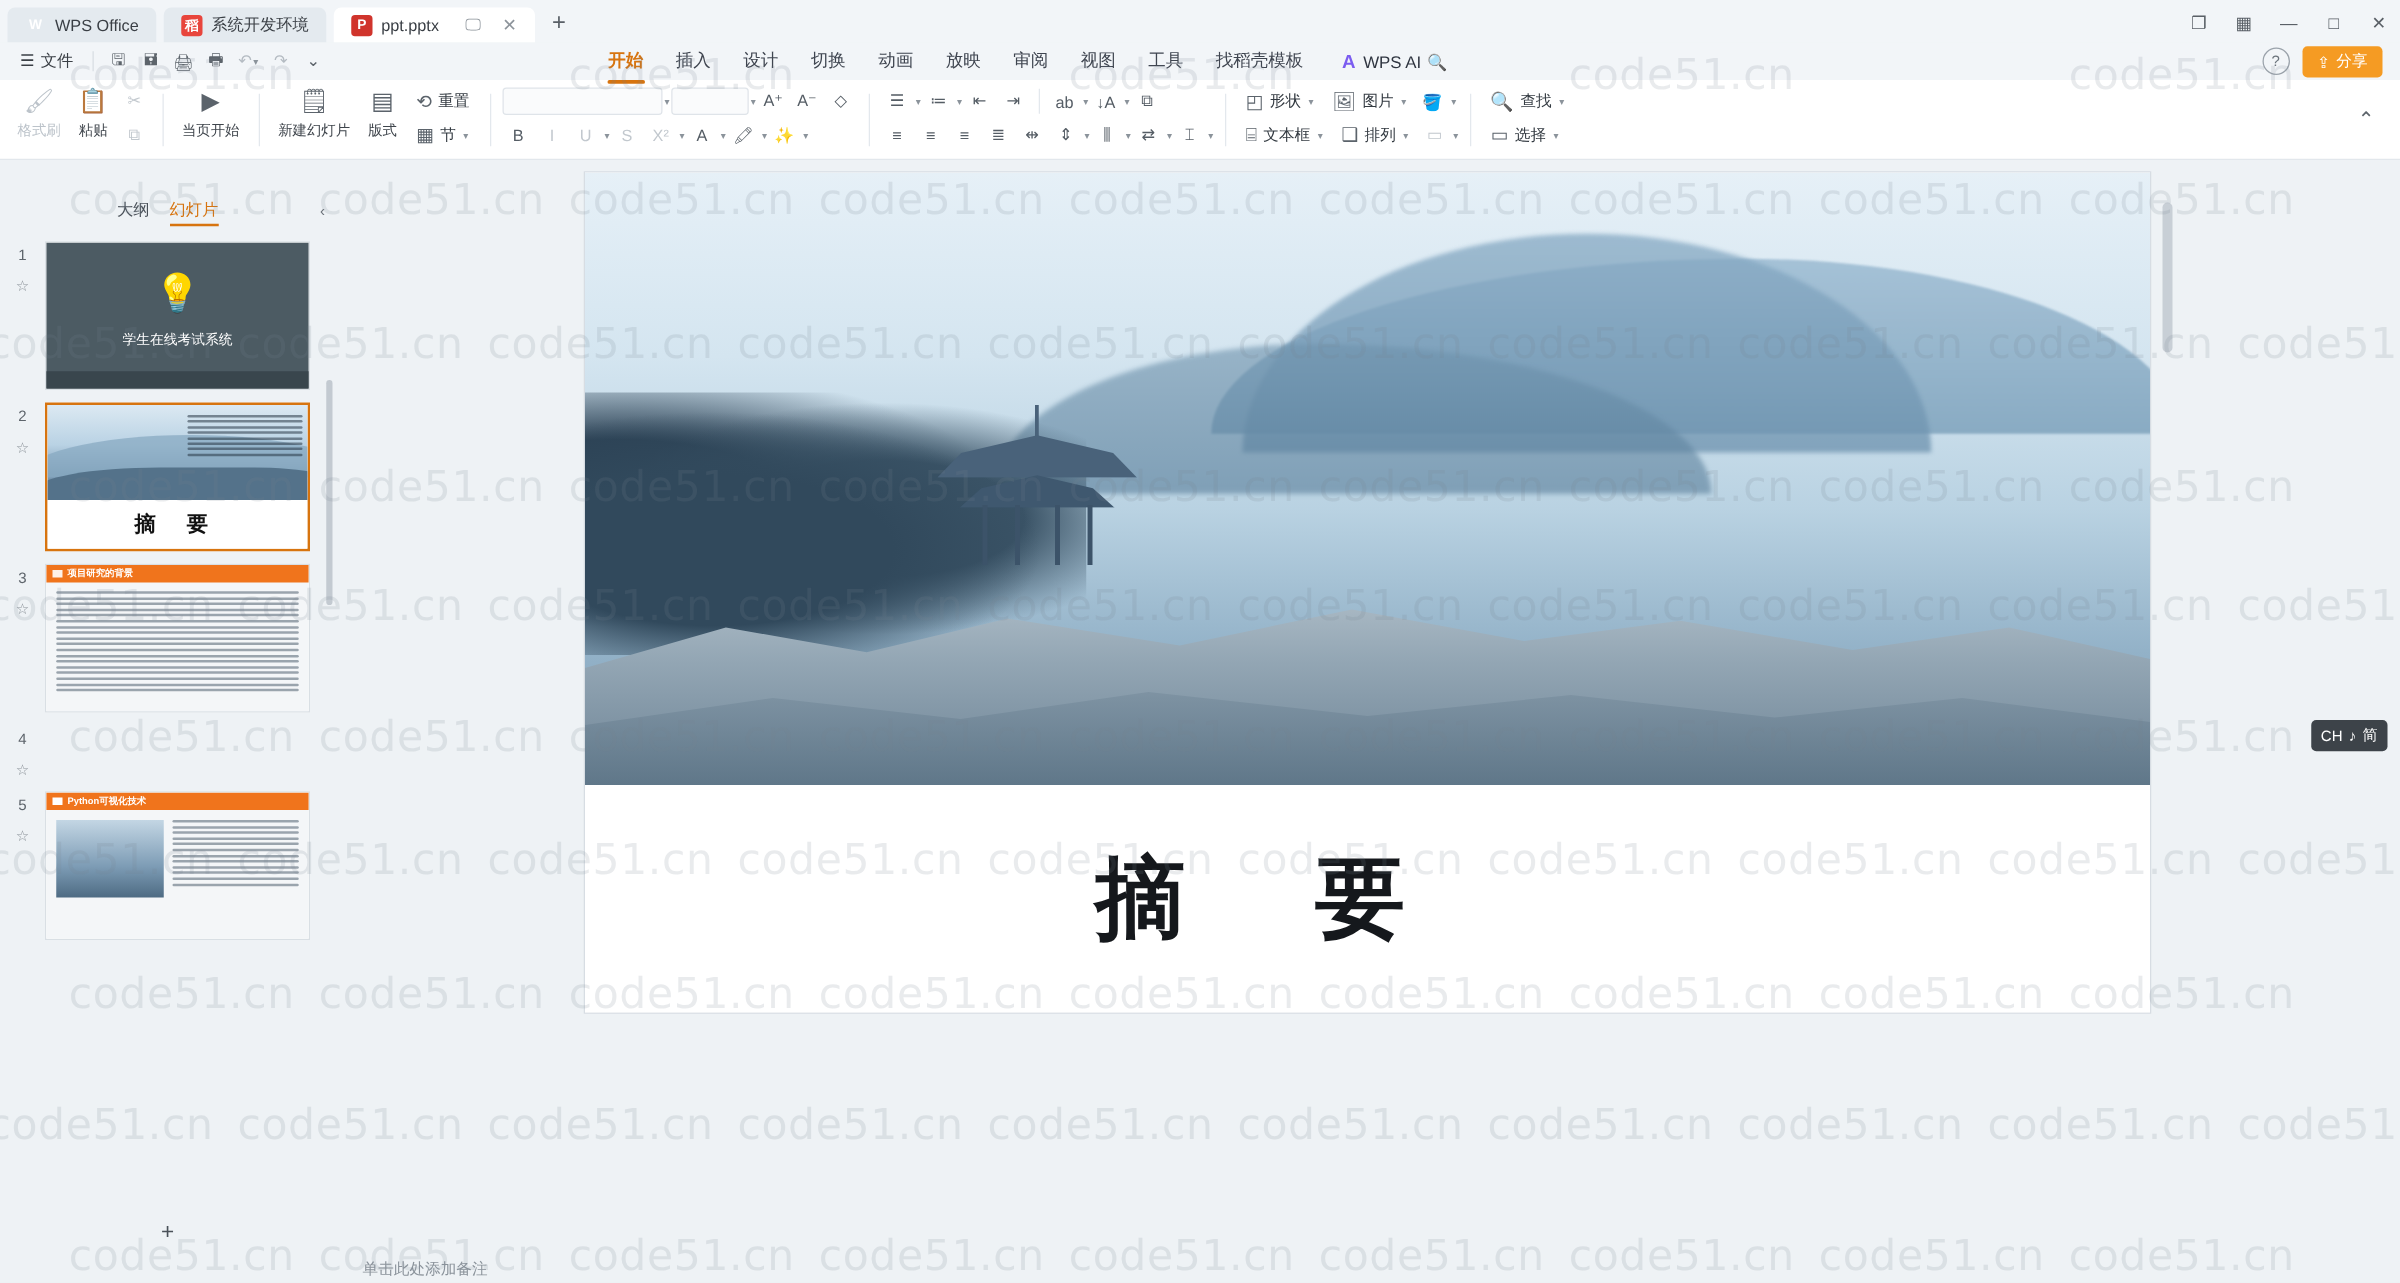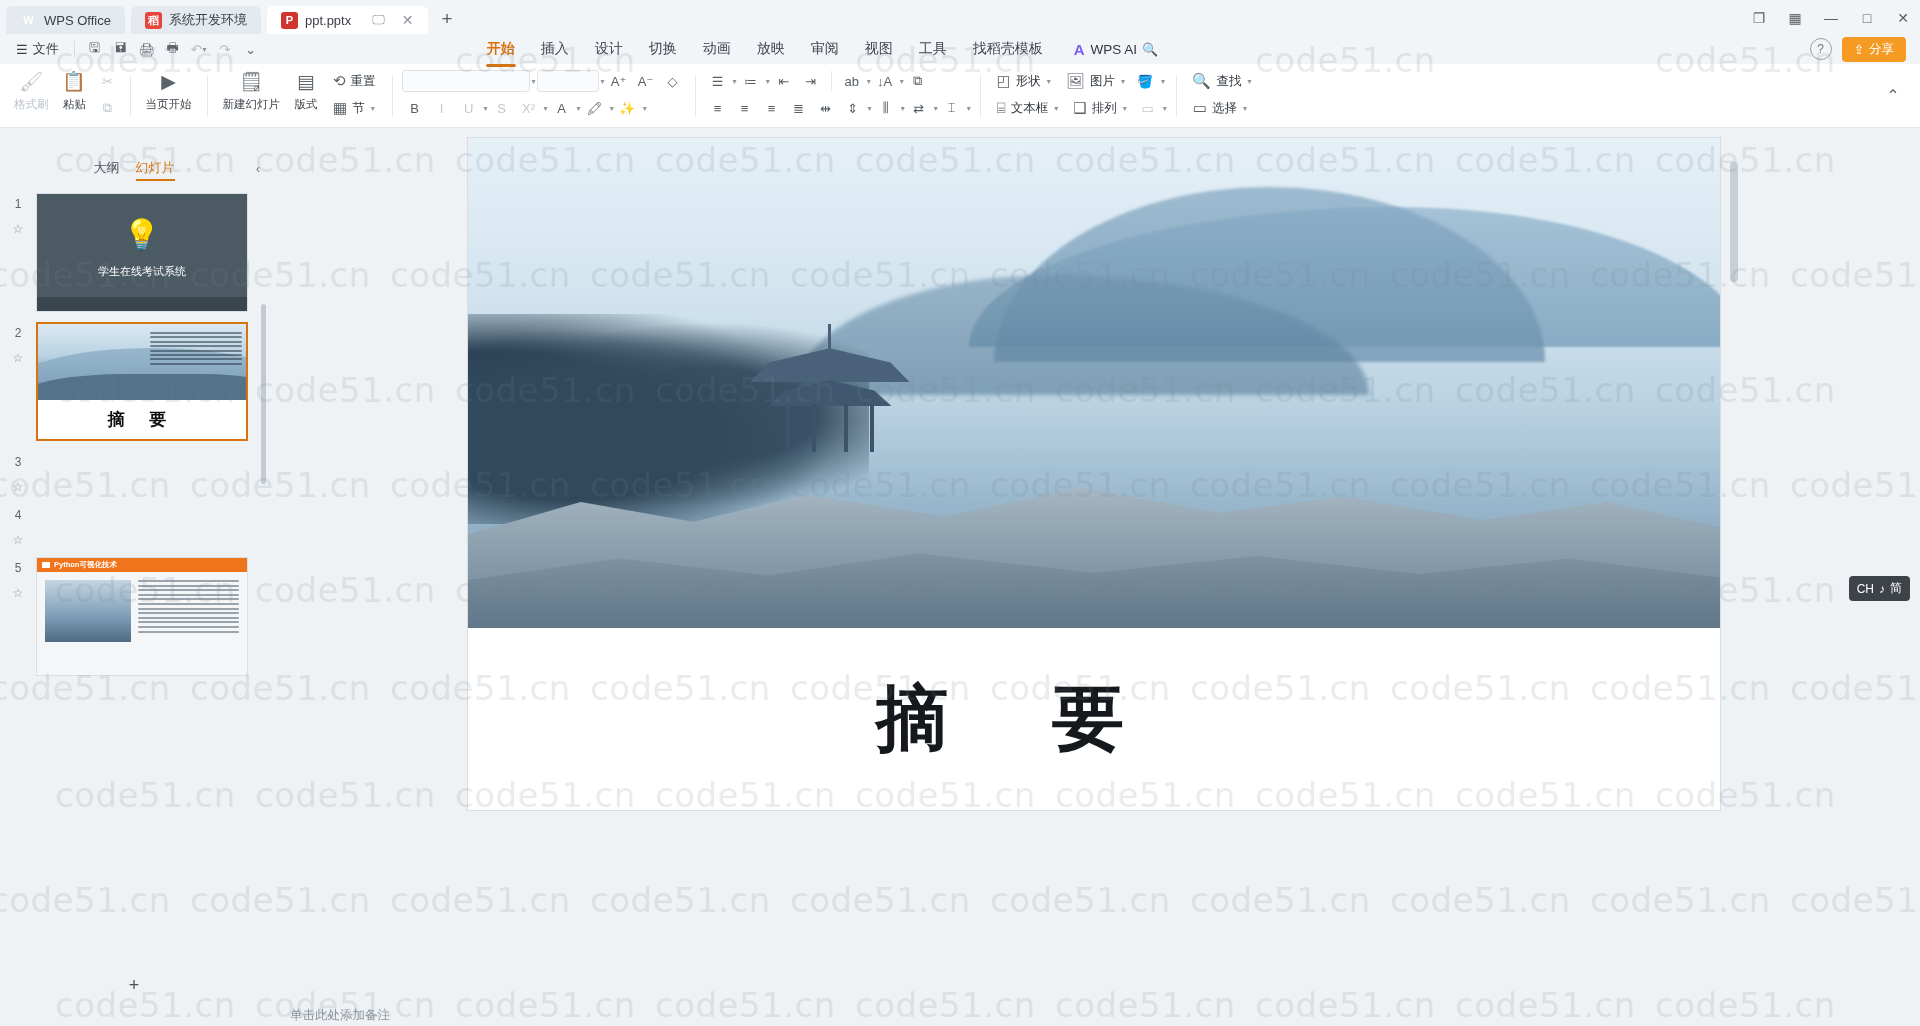--- a/index.html
+++ b/index.html
@@ -527,20 +527,48 @@
               </div>
               <div class="cap">摘    要</div>
             </div>
           </div>
         </div>
 
         <div class="thumb-row">
           <div class="thumb-meta">
             <span class="thumb-num">3</span>
             <span class="thumb-star">☆</span>
+          </div>
+          <div class="thumb-box">
+            <div class="t3">
+              <div class="hdr">
+                <span class="hb"></span>
+                <span class="ht">项目研究的背景</span>
+              </div>
+              <div class="para">
+                <i></i>
+                  <i></i>
+                  <i></i>
+                  <i></i>
+                  <i></i>
+                  <i></i>
+                  <i></i>
+                  <i></i>
+                  <i></i>
+                  <i></i>
+                  <i></i>
+                  <i></i>
+                  <i></i>
+                  <i></i>
+                  <i></i>
+                  <i></i>
+                  <i></i>
+                  <i></i>
+              </div>
+            </div>
           </div>
         </div>
 
         <div class="thumb-row">
           <div class="thumb-meta">
             <span class="thumb-num">4</span>
             <span class="thumb-star">☆</span>
           </div>
         </div>
 

